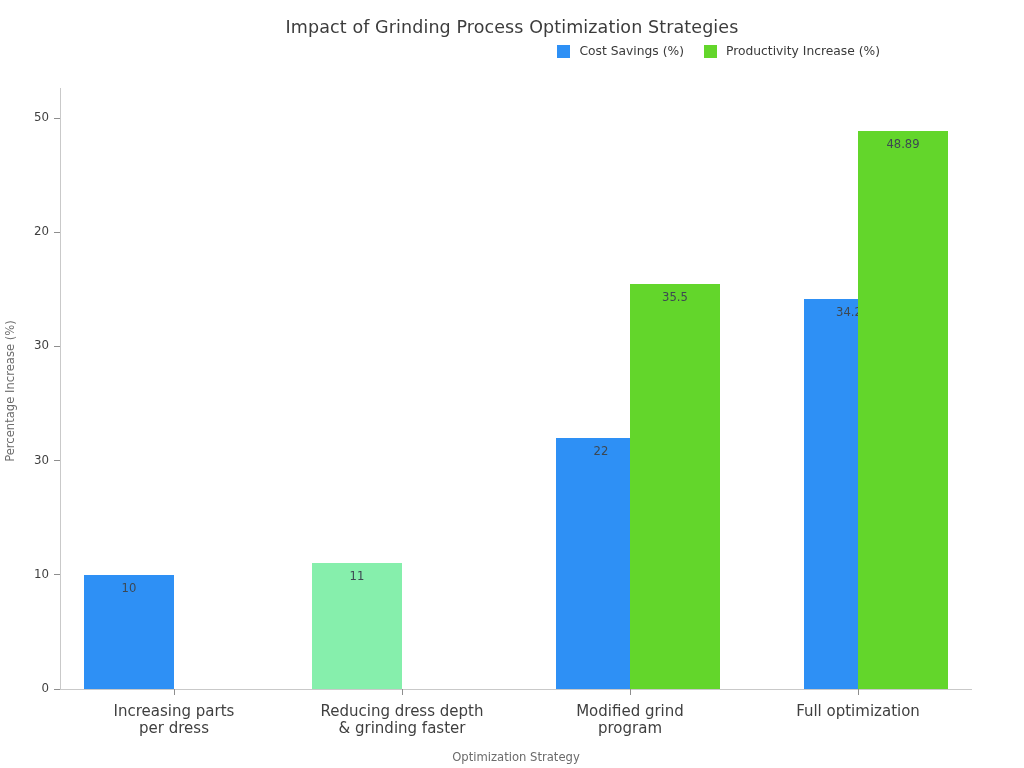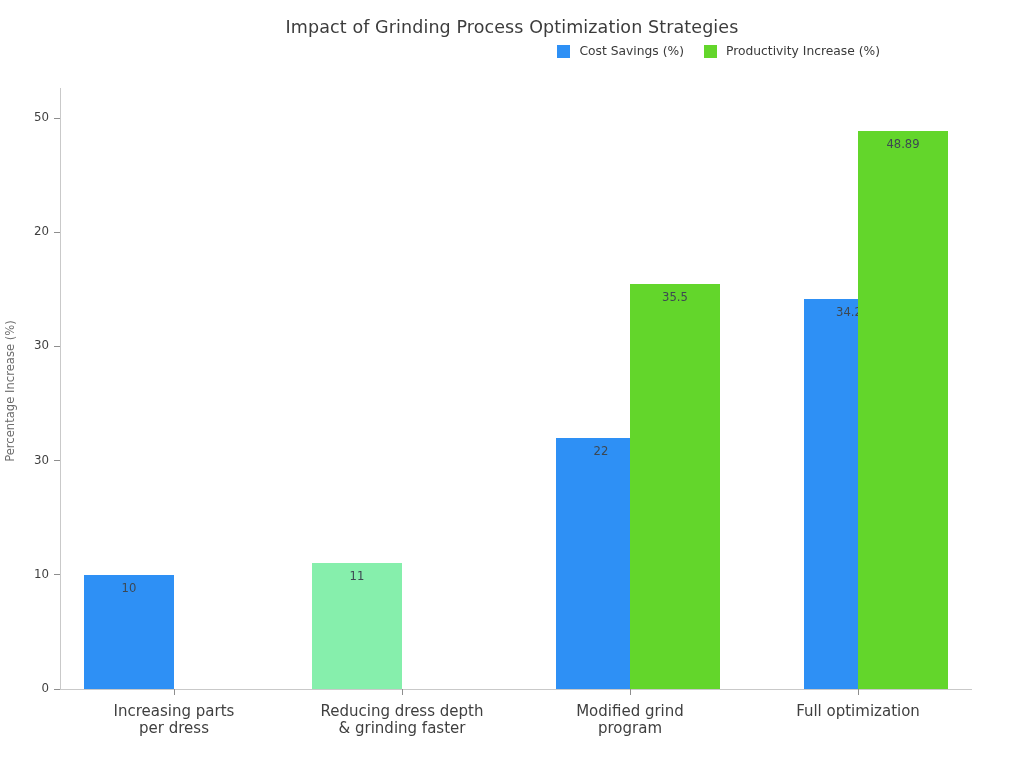--- a/index.html
+++ b/index.html
@@ -197,20 +197,21 @@
       <span class="legend-label">Productivity Increase (%)</span>
     </div>
   </div>
 
   <div id="plot">
     <div class="axis-line-y"></div>
     <div class="axis-line-x"></div>
 
     <div class="ylabel">Percentage Increase (%)</div>
 
+    <div class="xlabel">Optimization Strategy</div>
 
     <div id="yticks">
         <div class="ytick" style="top: 596px;">
           <span class="tick-mark"></span>
           <span class="tick-text">0</span>
         </div>
         <div class="ytick" style="top: 481.824px;">
           <span class="tick-mark"></span>
           <span class="tick-text">10</span>
         </div>

